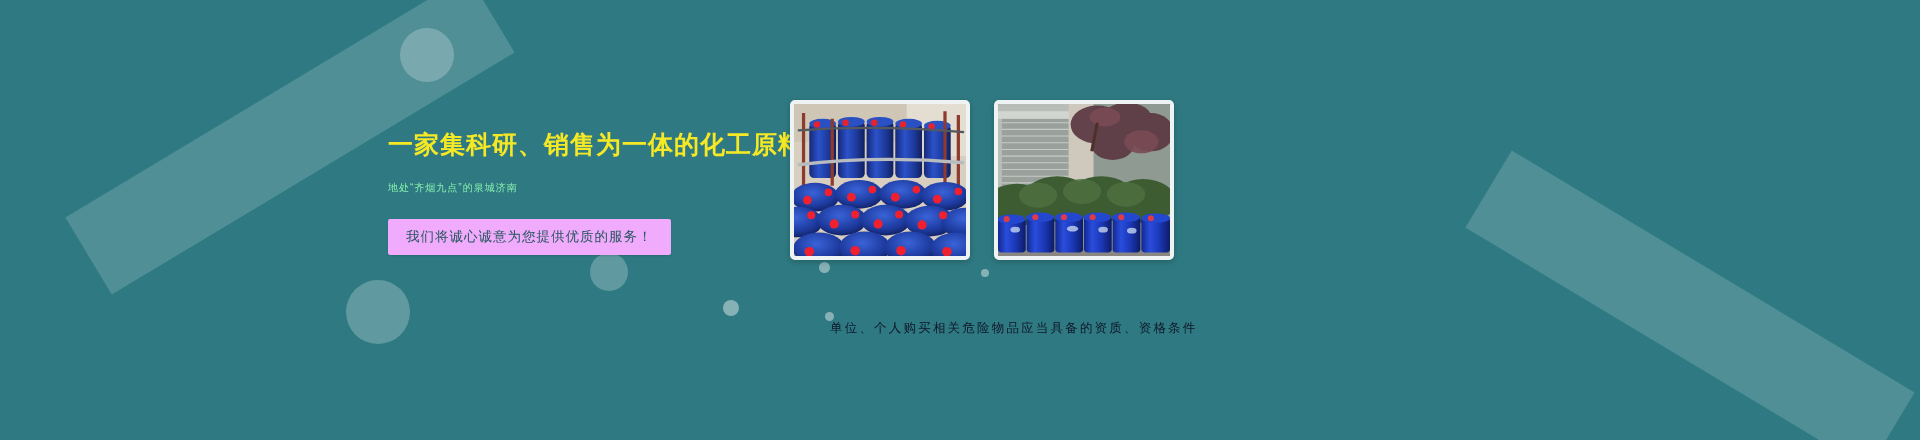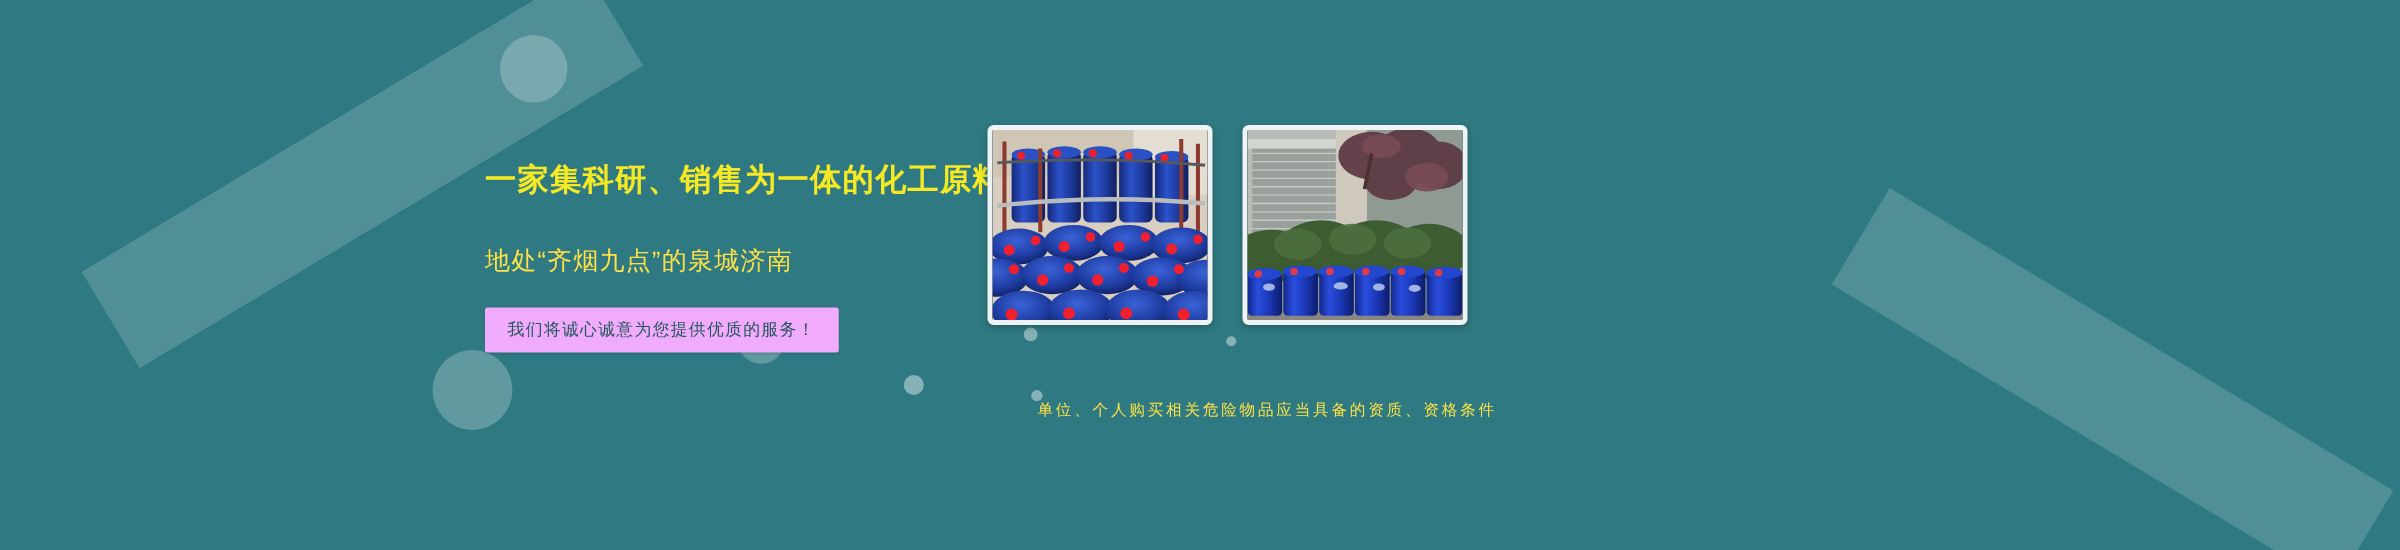--- a/index.html
+++ b/index.html
@@ -39,22 +39,22 @@
   }
   
   .text-col {
     position:absolute; left:388px; top:128px; width:400px;
   }
   .headline {
     font-size:25px; font-weight:bold; color:#f5e824;
     letter-spacing:1px; line-height:1.3; white-space:nowrap;
   }
   .subhead {
-    margin-top:34px;
-    font-size:20px; color:#fde047; letter-spacing:1px;
+    margin-top:20px;
+    font-size:10px; color:#86efac; letter-spacing:1px;
     white-space:nowrap;
   }
   .cta {
     display:inline-block; margin-top:24px;
     background:#f0abfc; color:#26555c;
     font-size:13.5px; letter-spacing:1px;
     padding:9px 18px; border:none; border-radius:2px;
     box-shadow:0 1px 2px rgba(0,0,0,0.12);
     cursor:pointer; white-space:nowrap;
   }
@@ -63,21 +63,21 @@
   .photo-frame {
     width:180px; height:160px;
     border:4px solid #eef3f4; border-radius:5px;
     overflow:hidden; background:#123; position:relative;
     box-shadow:0 2px 6px rgba(0,0,0,0.22);
   }
   .photo-frame svg { display:block; width:100%; height:100%; }
   
   .caption {
     position:absolute; left:830px; top:320px;
-    font-size:12.5px; color:#fde047; letter-spacing:2.2px;
+    font-size:12.5px; color:#0f172a; letter-spacing:2.2px;
     white-space:nowrap;
   }
 </style>
 </head>
 <body>
 
 <div id="banner">
 
   <div class="deco-layer">
     <div class="stripe left"></div>

